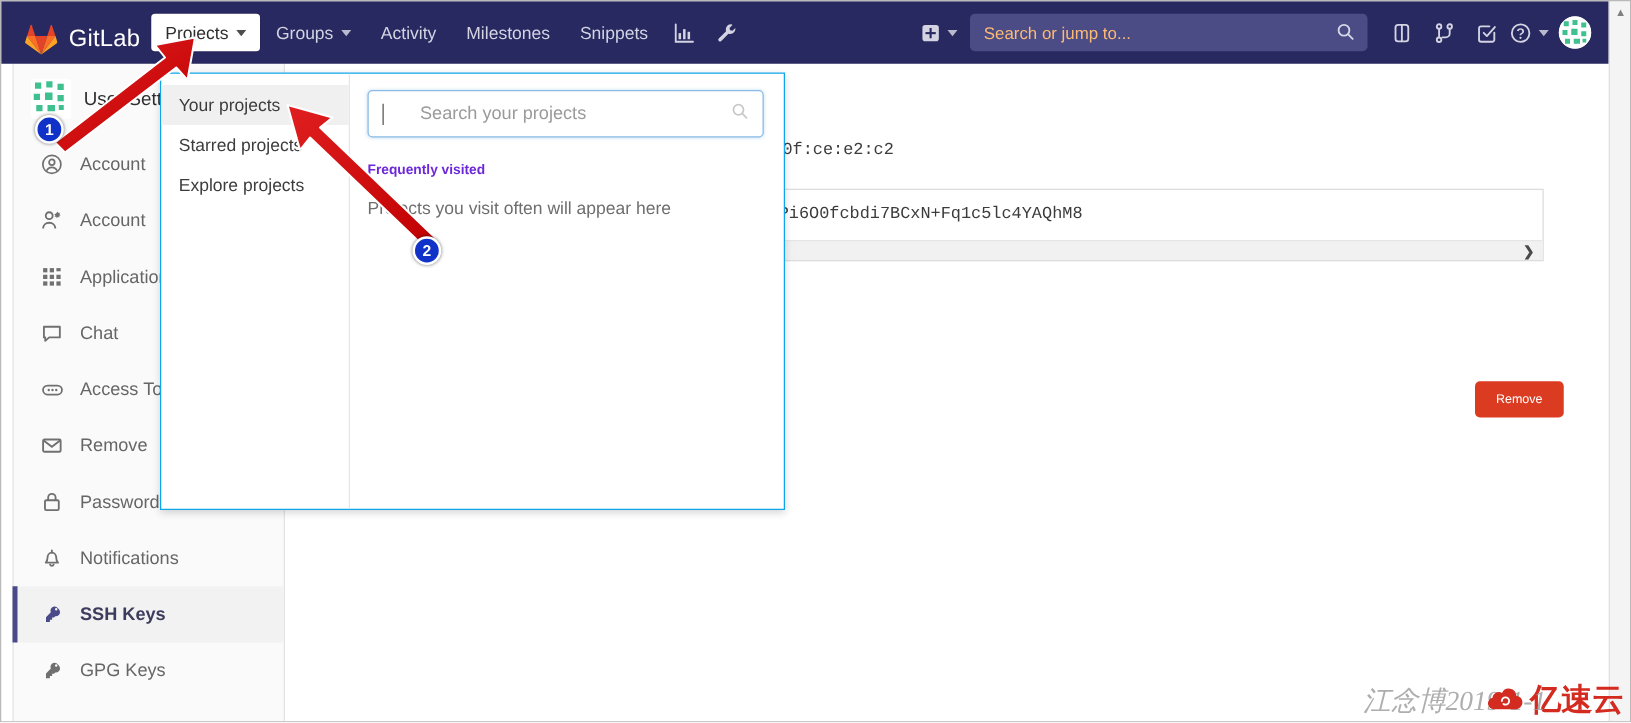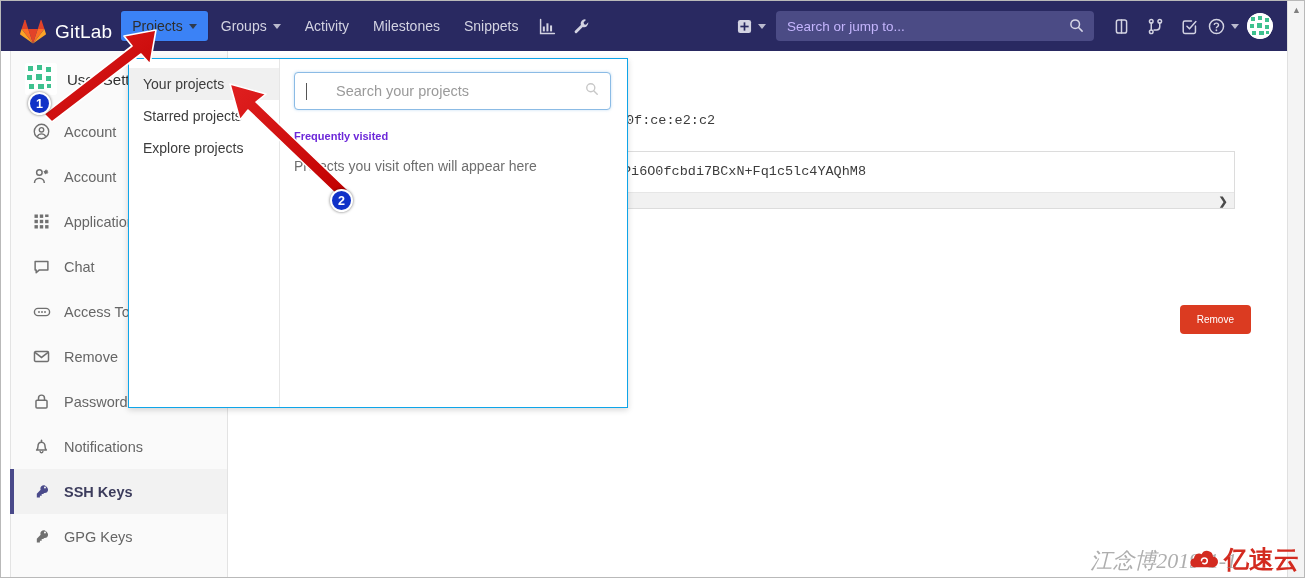--- a/index.html
+++ b/index.html
@@ -47,21 +47,21 @@
   }
   .nav-links { display: flex; align-items: center; height: 50px; }
   .nav-item {
     color: #d3d3e2; font-size: 14px;
     padding: 6px 11px; height: 30px;
     display: flex; align-items: center;
     white-space: nowrap; cursor: pointer;
     border-radius: 3px; margin: 0 1px;
   }
   .nav-item.active {
-    background: #3b82f6; color: #2e2e2e;
+    background: #ffffff; color: #2e2e2e;
     box-shadow: 0 0 0 1px rgba(0,0,0,.06);
     font-weight: 400;
   }
   .caret {
     display: inline-block; margin-left: 6px;
     width: 0; height: 0;
     border-left: 4px solid transparent;
     border-right: 4px solid transparent;
     border-top: 5px solid currentColor;
     opacity: .85;
@@ -82,21 +82,21 @@
   .search-box {
     width: 318px; height: 30px;
     background: #4b4b85;
     border-radius: 4px;
     display: flex; align-items: center;
     padding: 0 11px;
     position: relative;
     margin-right: 10px;
   }
   .search-box .ph {
-    color: #c4b5fd; font-size: 13.5px;
+    color: #fdba74; font-size: 13.5px;
   }
   .search-box .mag { position: absolute; right: 10px; top: 7px; color: #d6d6e6; }
   .avatar-nav {
     width: 26px; height: 26px; border-radius: 50%;
     background: #ffffff; margin-left: 7px;
     overflow: hidden; position: relative;
     display: inline-block;
   }
 
   

